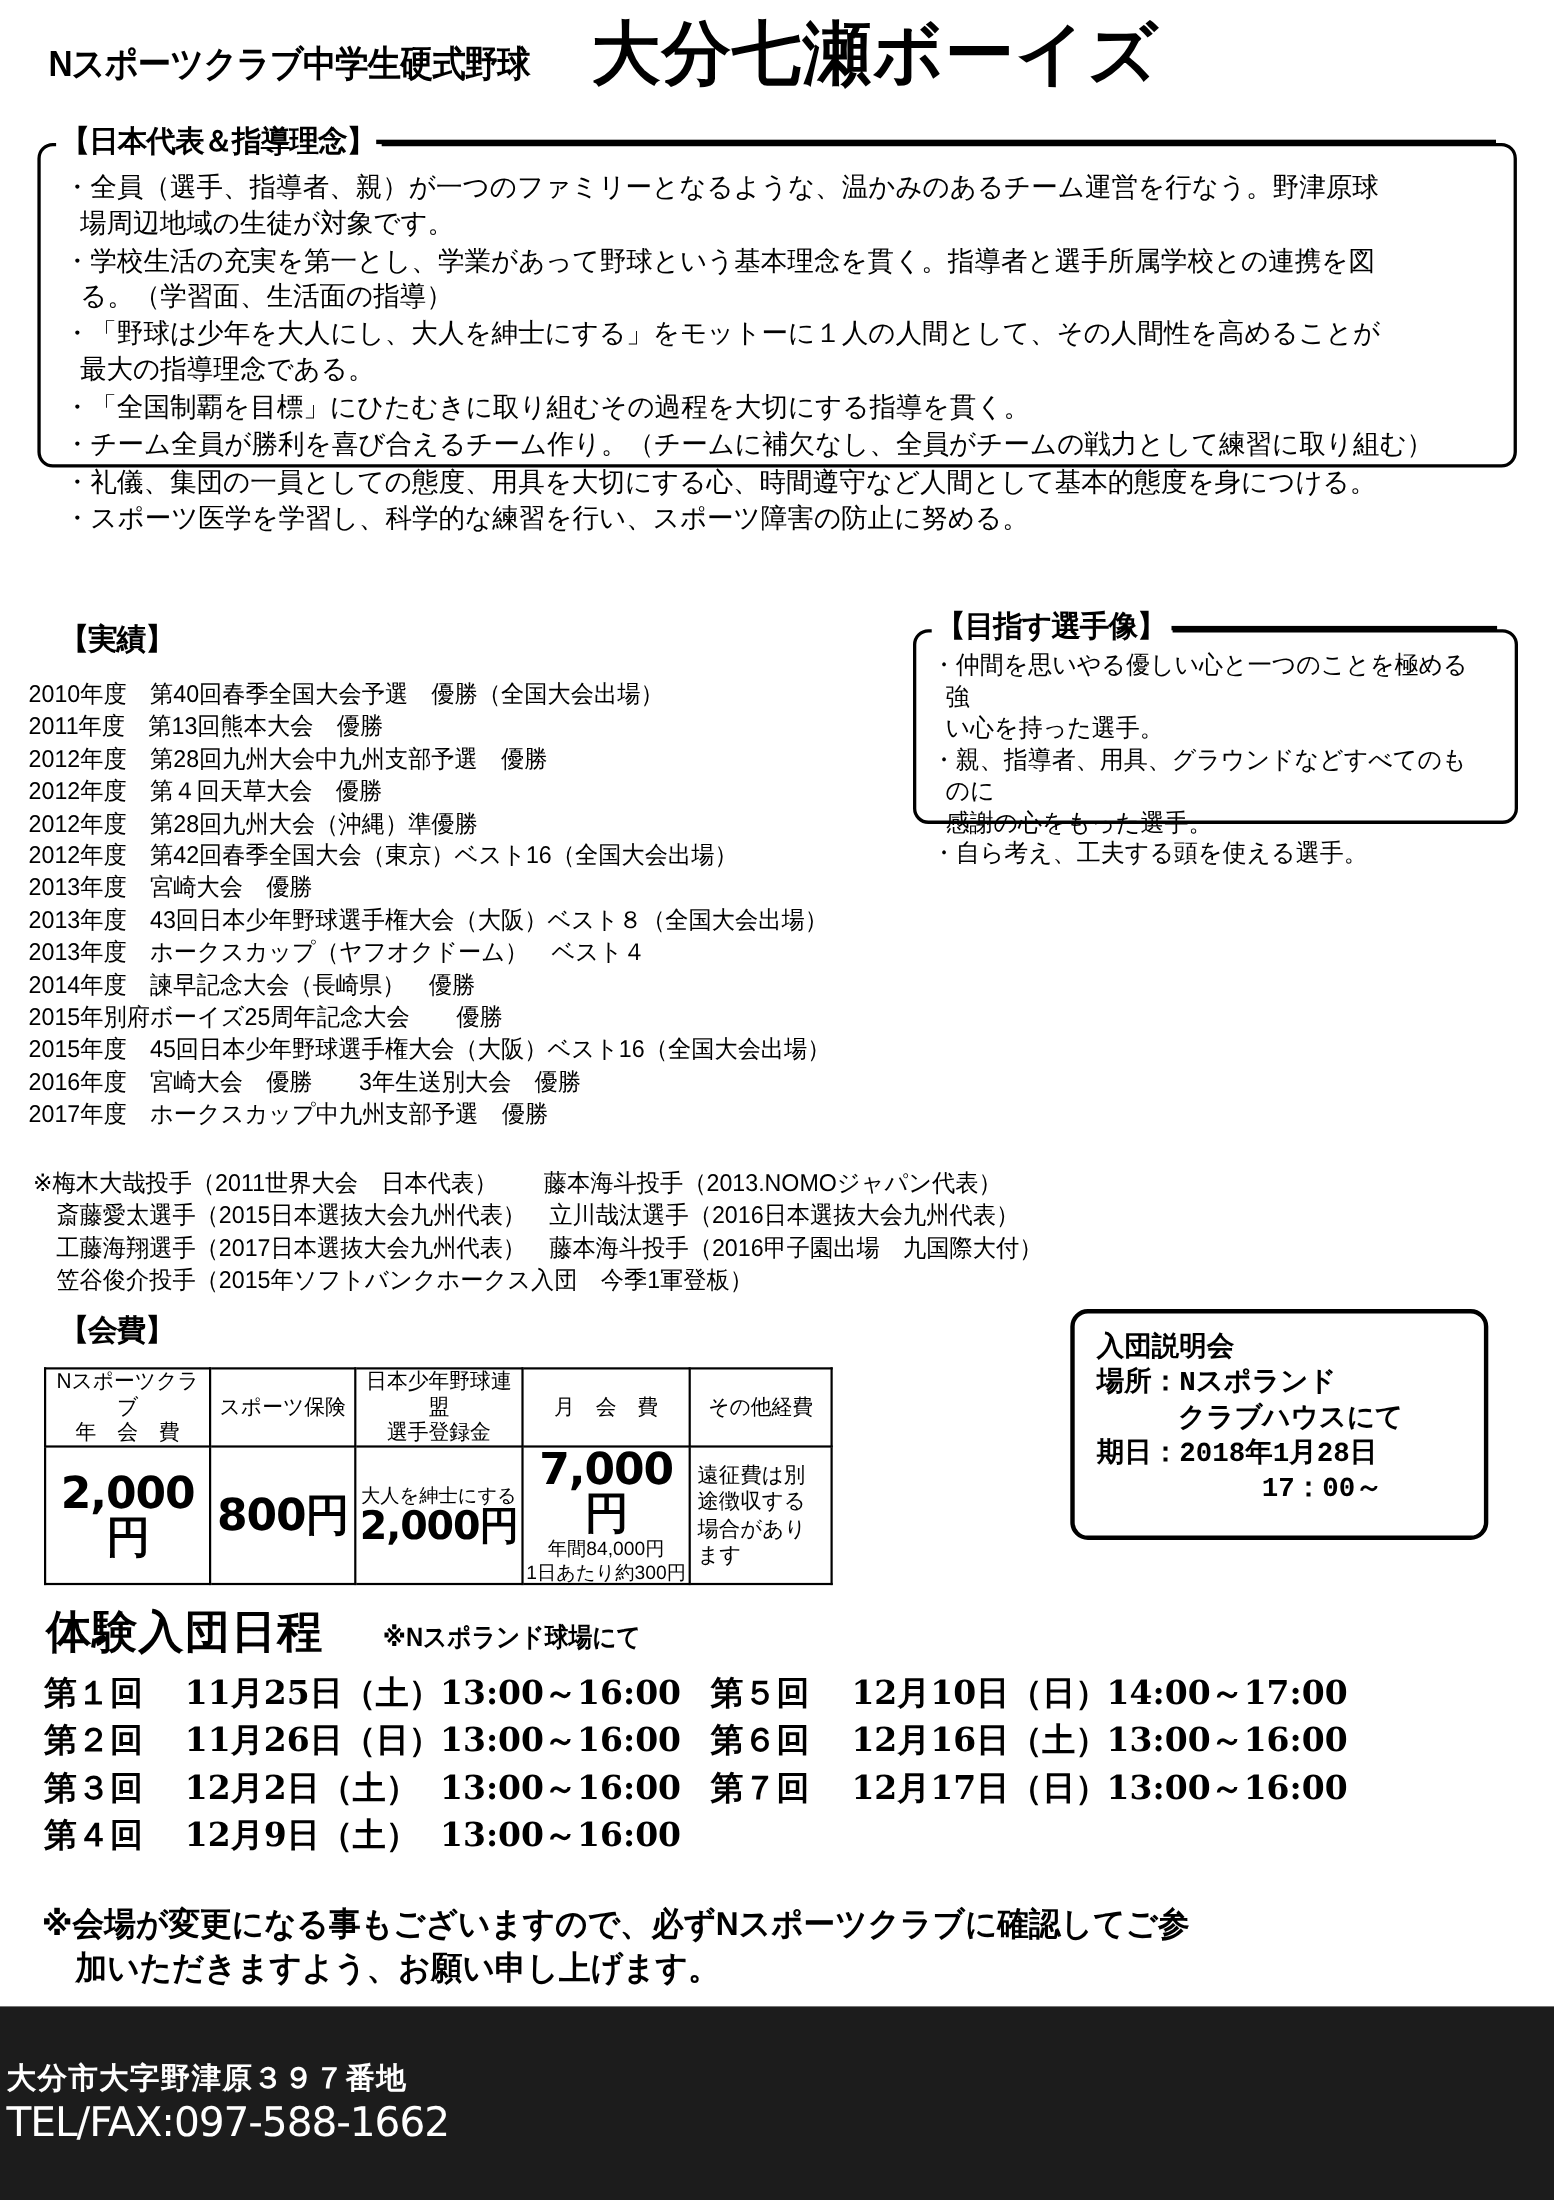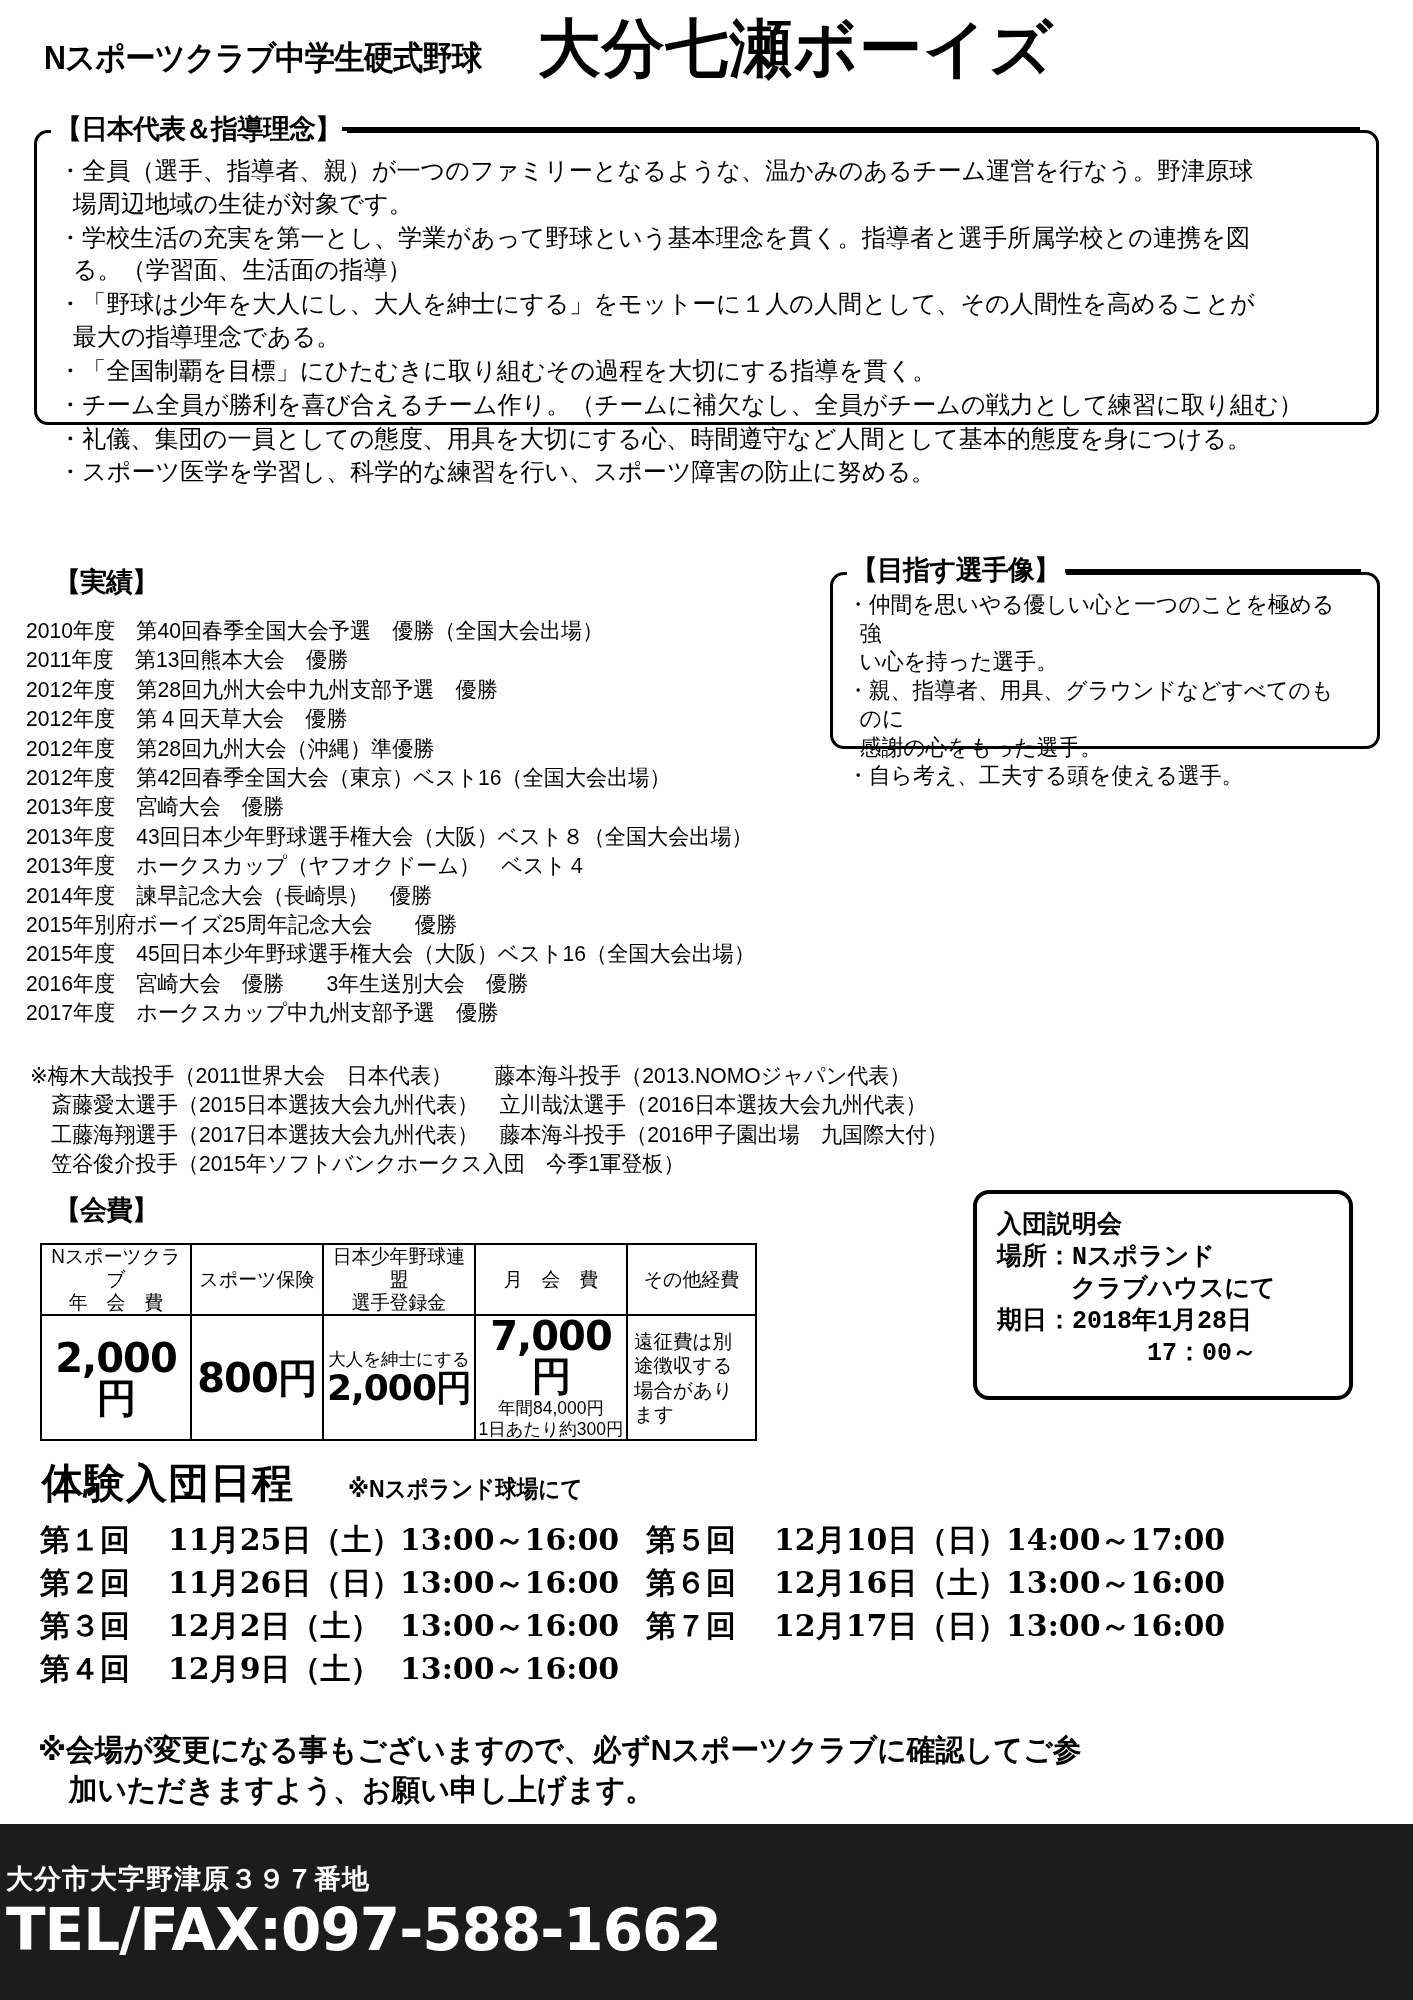--- a/index.html
+++ b/index.html
@@ -355,22 +355,22 @@
   }
   .f-addr {
     font-size: 27px;
     font-weight: 700;
     line-height: 1;
     margin-bottom: 8px;
     white-space: nowrap;
     letter-spacing: 1px;
   }
   .f-tel {
-    font-size: 58px;
-    font-weight: 700;
+    font-size: 37px;
+    font-weight: 400;
     line-height: 1;
     letter-spacing: -1px;
     white-space: nowrap;
     font-family: "DejaVu Sans", sans-serif;
   }
 </style>
 </head>
 <body>
 
 <div class="header">

